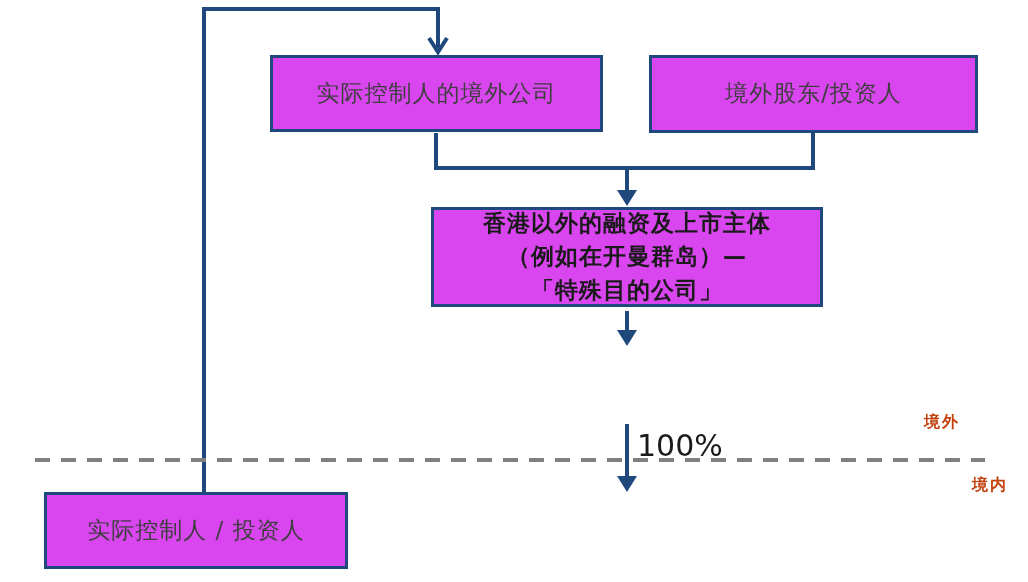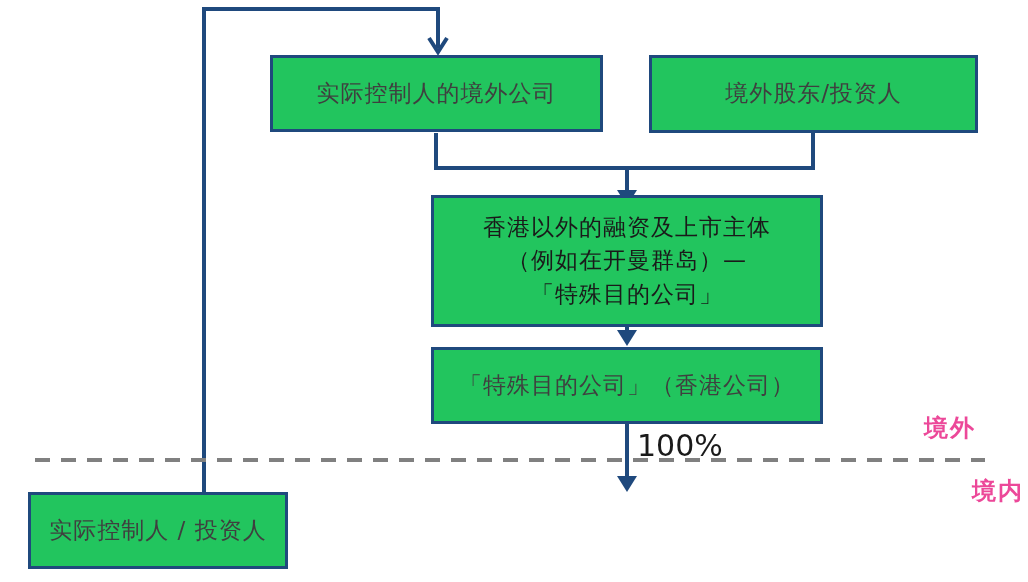--- a/index.html
+++ b/index.html
@@ -19,51 +19,51 @@
     position: absolute;
     left: 0;
     top: 0;
     width: 1028px;
     height: 582px;
   }
   .node {
     position: absolute;
     box-sizing: border-box;
     border: 3px solid #1f497d;
-    background: #22c55e;
+    background: #d946ef;
     display: flex;
     flex-direction: column;
     align-items: center;
     justify-content: center;
     text-align: center;
     color: #3f3f3f;
     font-size: 23px;
     line-height: 1.3;
     letter-spacing: 1px;
   }
   .node-controller-offshore { left: 270px; top: 55px;  width: 333px; height: 77px; }
   .node-offshore-shareholders { left: 649px; top: 55px; width: 329px; height: 78px; }
-  .node-listing-entity { left: 431px; top: 195px; width: 392px; height: 132px;
-    font-weight: normal; color: #1a1a1a; line-height: 1.45; }
+  .node-listing-entity { left: 431px; top: 207px; width: 392px; height: 100px;
+    font-weight: bold; color: #1a1a1a; line-height: 1.45; }
   .node-hk-company { left: 431px; top: 347px; width: 392px; height: 77px; }
-  .node-actual-controller { left: 28px; top: 492px; width: 260px; height: 77px; }
+  .node-actual-controller { left: 44px; top: 492px; width: 304px; height: 77px; }
   .node-domestic-entity { left: 431px; top: 494px; width: 392px; height: 77px; }
 
   .edge-label {
     position: absolute;
     left: 637px;
     top: 428px;
     font-size: 30px;
     color: #1a1a1a;
   }
   .region-label {
     position: absolute;
-    font-size: 24px;
+    font-size: 16px;
     font-weight: bold;
-    color: #ec4899;
+    color: #c2410c;
     letter-spacing: 2px;
   }
   .region-label-offshore { left: 924px; top: 412px; }
   .region-label-onshore  { left: 972px; top: 475px; }
 </style>
 </head>
 <body>
 
 <div class="canvas">
 
@@ -102,23 +102,20 @@
   <div class="node node-offshore-shareholders">
     <span>境外股东/投资人</span>
   </div>
 
   <div class="node node-listing-entity">
     <div>香港以外的融资及上市主体</div>
     <div>（例如在开曼群岛）—</div>
     <div>「特殊目的公司」</div>
   </div>
 
-  <div class="node node-hk-company">
-    <span>「特殊目的公司」（香港公司）</span>
-  </div>
 
   <div class="node node-actual-controller">
     <span>实际控制人 / 投资人</span>
   </div>
 
 
   <div class="edge-label">100%</div>
 
   <div class="region-label region-label-offshore">境外</div>
 

